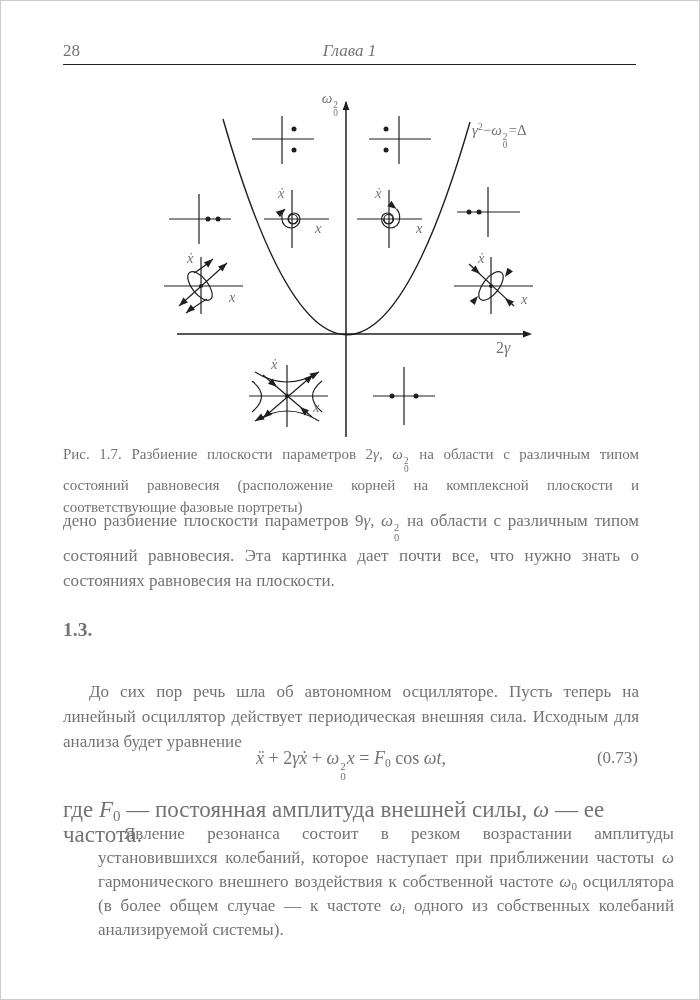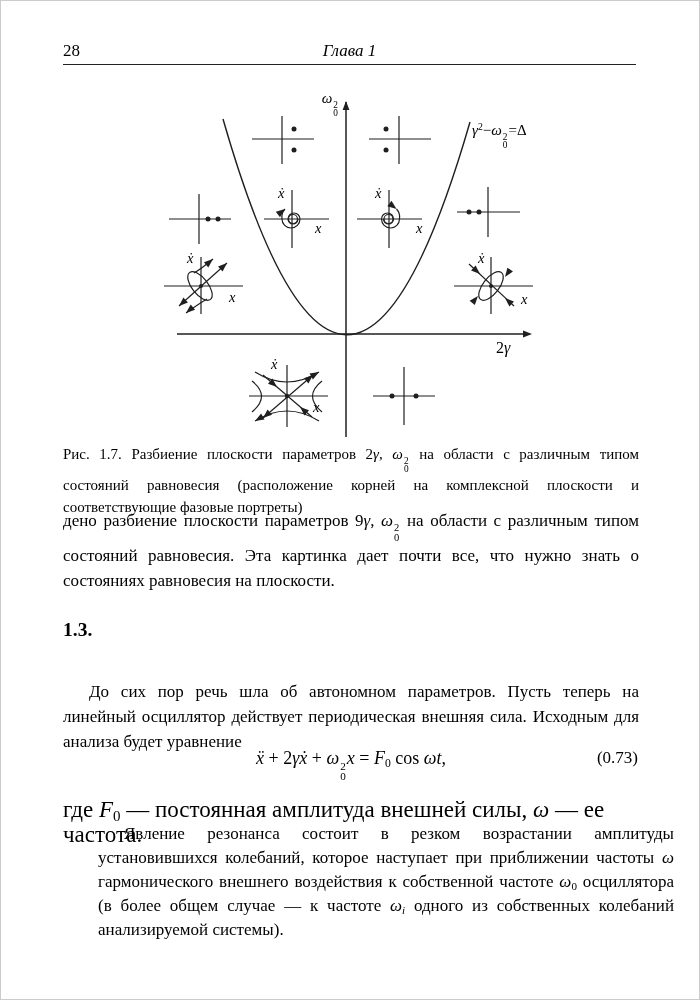--- a/index.html
+++ b/index.html
@@ -1,18 +1,18 @@
 <!DOCTYPE html>
 <html lang="ru"><head>
 <meta charset="utf-8">
 <style>
   html,body{margin:0;padding:0;background:#fff;}
   .page{
     position:relative;width:700px;height:1000px;background:#ffffff;
-    font-family:"Liberation Serif","DejaVu Serif",serif;color:#000000;
+    font-family:"Liberation Serif","DejaVu Serif",serif;color:#737373;
     box-sizing:border-box;border:1px solid #cccccc;overflow:hidden;
   }
   .abs{position:absolute;}
   .it{font-style:italic;}
   sub{font-size:0.65em;vertical-align:-0.28em;line-height:0;}
   sup{font-size:0.65em;vertical-align:0.5em;line-height:0;}
   .ss{display:inline-flex;flex-direction:column;align-items:flex-start;
       font-size:0.62em;line-height:0.95;vertical-align:-0.5em;margin:0 1px 0 1px;}
   .ss span{display:block;}
   
@@ -184,21 +184,21 @@
 
   <p class="tb p1"><span>дено разбиение плоскости параметров 9</span><span class="it">γ</span><span>, </span><span class="it">ω</span><span class="ss">
         <span>2</span>
         <span>0</span>
       </span><span> на области с различным типом состояний равновесия. Эта картинка дает почти все, что нужно знать о состояниях равновесия на плоскости.</span></p>
 
   <div class="tb sec">
     <span class="secnum">1.3.</span>
   </div>
 
-  <p class="tb p2">До сих пор речь шла об автономном параметров. Пусть теперь на линейный осциллятор действует периодическая внешняя сила. Исходным для анализа будет уравнение</p>
+  <p class="tb p2">До сих пор речь шла об автономном осцилляторе. Пусть теперь на линейный осциллятор действует периодическая внешняя сила. Исходным для анализа будет уравнение</p>
 
   <div class="tb eqrow">
     <span class="eqbody"><span class="it">ẍ</span><span> + 2</span><span class="it">γ</span><span class="it">ẋ</span><span> + </span><span class="it">ω</span><span class="ss">
           <span>2</span>
           <span>0</span>
         </span><span class="it">x</span><span> = </span><span class="it">F</span><sub>0</sub><span> cos </span><span class="it">ω</span><span class="it">t</span><span>,</span></span>
     <span class="eqnum">(0.73)</span>
   </div>
 
   <p class="tb p3"><span>где </span><span class="it">F</span><sub>0</sub><span> — постоянная амплитуда внешней силы, </span><span class="it">ω</span><span> — ее частота.</span></p>

